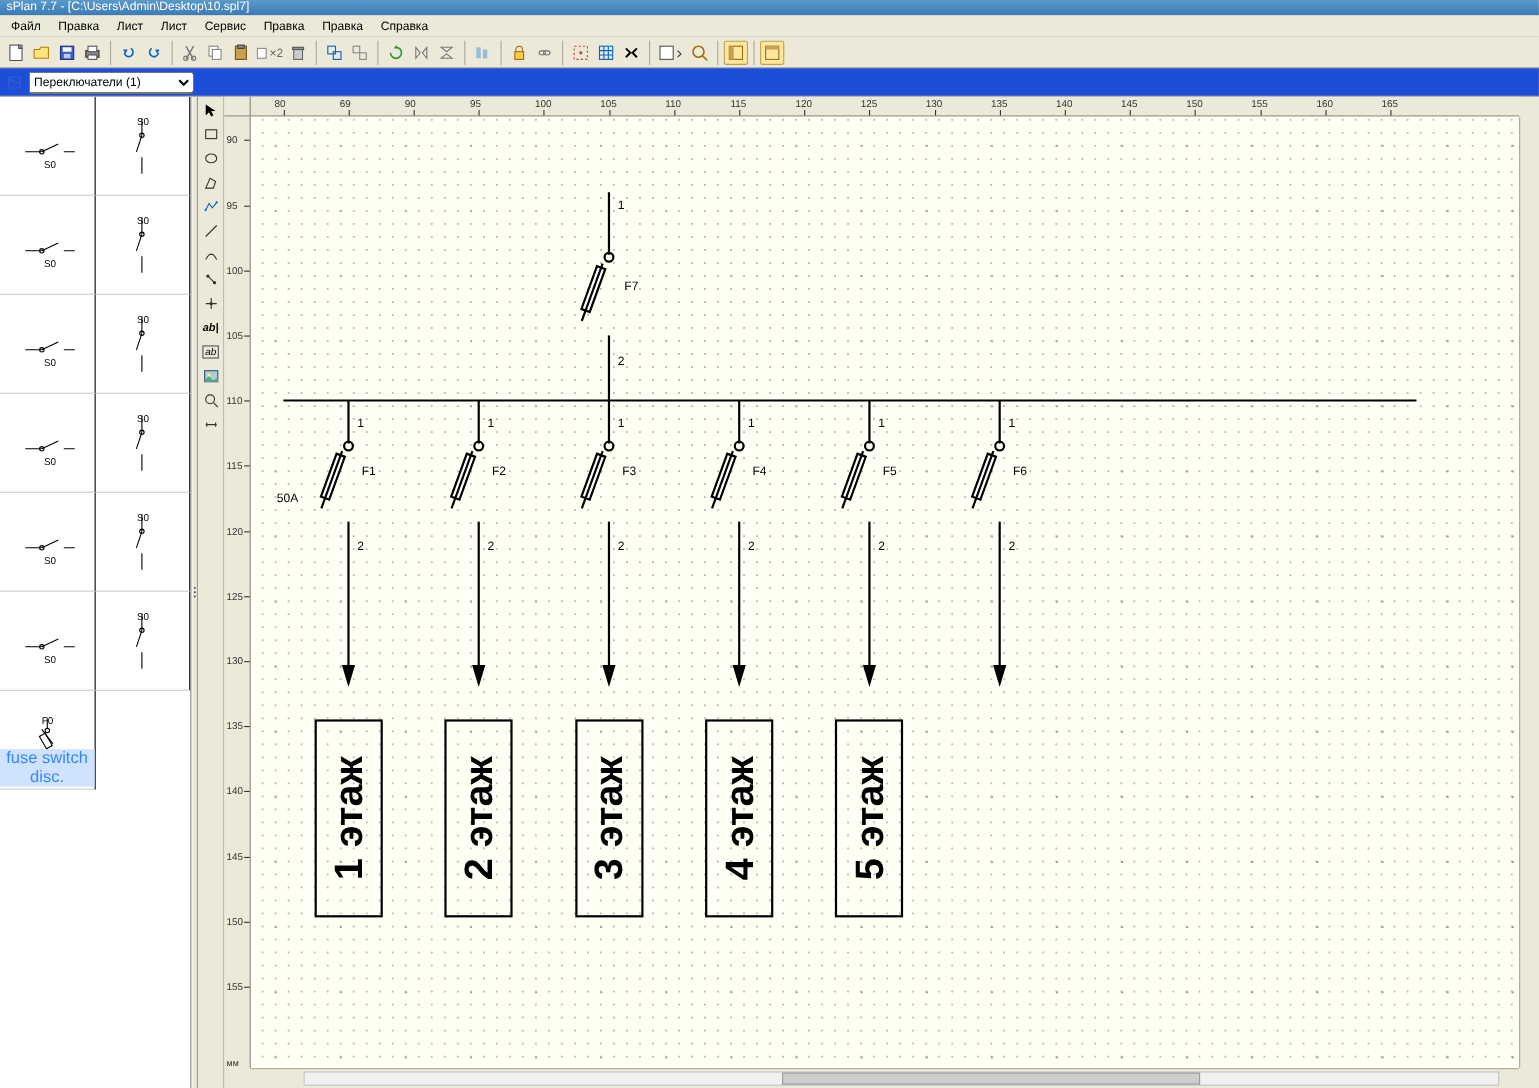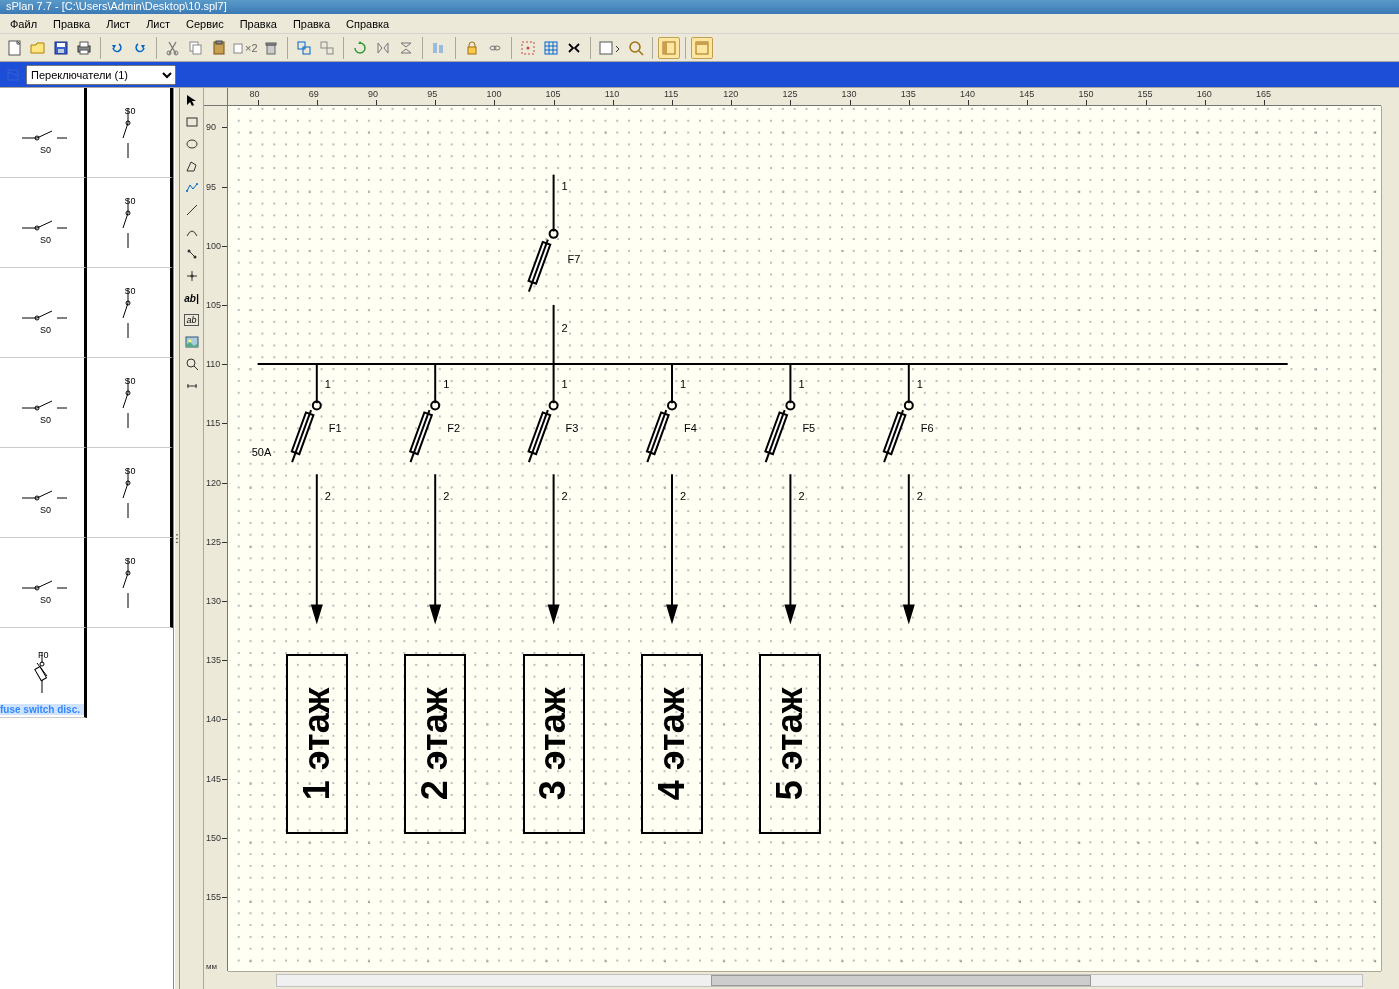--- a/index.html
+++ b/index.html
@@ -10,22 +10,22 @@
 .toolbar { height: 28px; background: #ece9d8; display: flex; align-items: center; padding: 0 4px; gap: 1px; border-bottom: 1px solid #aca899; }
 .toolbar .sep { width: 1px; height: 22px; background: #aca899; margin: 0 4px; }
 .tbtn { width: 22px; height: 22px; display: flex; align-items: center; justify-content: center; cursor: pointer; border: 1px solid transparent; border-radius: 2px; }
 .tbtn svg { display: block; }
 .tbtn.active { background: #ffe7a2; border-color: #c0a050; }
 .libbar { height: 26px; background: #1d4ed8; display: flex; align-items: center; padding: 0 2px; gap: 2px; border-bottom: 1px solid #aca899; }
 .libbar select { flex: 0 0 150px; height: 20px; font-size: 11px; }
 .work { position: absolute; top: 88px; left: 0; right: 0; bottom: 0; display: flex; }
 .palette { width: 174px; background: #fff; border-right: 1px solid #888; overflow: hidden; position: relative; }
 .palgrid { display: grid; grid-template-columns: 1fr 1fr; }
-.palcell { height: 90px; border-right: 3px solid #000000; border-bottom: 1px solid #ccc; position: relative; display: flex; align-items: center; justify-content: center; cursor: pointer; }
-.palcap { position: absolute; bottom: 2px; left: 0; right: 0; font-size: 10px; color: #38f; font-weight: bold; }
+.palcell { height: 90px; border-right: 1px solid #000000; border-bottom: 1px solid #ccc; position: relative; display: flex; align-items: center; justify-content: center; cursor: pointer; }
+.palcap { position: absolute; bottom: 2px; left: 0; right: 0; text-align: center; font-size: 15px; color: #38f; }
 .palcap.sel { background: #cfe3ff; }
 .splitter { width: 6px; background: #ece9d8; border-left: 1px solid #fff; border-right: 1px solid #999; cursor: col-resize; display: flex; align-items: center; justify-content: center; }
 .toolcol { width: 24px; background: #ece9d8; display: flex; flex-direction: column; align-items: center; padding-top: 2px; gap: 2px; border-right: 1px solid #aca899; }
 .toolcol .tbtn2 { width: 20px; height: 20px; display: flex; align-items: center; justify-content: center; border: 1px solid transparent; cursor: pointer; font-style: italic; }
 .canvaswrap { flex: 1; position: relative; background: #ece9d8; }
 .hruler { position: absolute; top: 0; left: 24px; right: 18px; height: 18px; background: #ece9d8; border-bottom: 1px solid #777; overflow: hidden; }
 .vruler { position: absolute; top: 18px; left: 0; bottom: 18px; width: 24px; background: #ece9d8; border-right: 1px solid #777; overflow: hidden; }
 .corner { position: absolute; top: 0; left: 0; width: 24px; height: 18px; background: #ece9d8; border-right: 1px solid #777; border-bottom: 1px solid #777; font-size: 8px; text-align: center; line-height: 18px; }
 .canvas { position: absolute; top: 18px; left: 24px; right: 18px; bottom: 18px; background: #fffff4; overflow: hidden; }
 .vscroll { position: absolute; top: 18px; right: 0; bottom: 18px; width: 18px; background: #ece9d8; border-left: 1px solid #aca899; }

